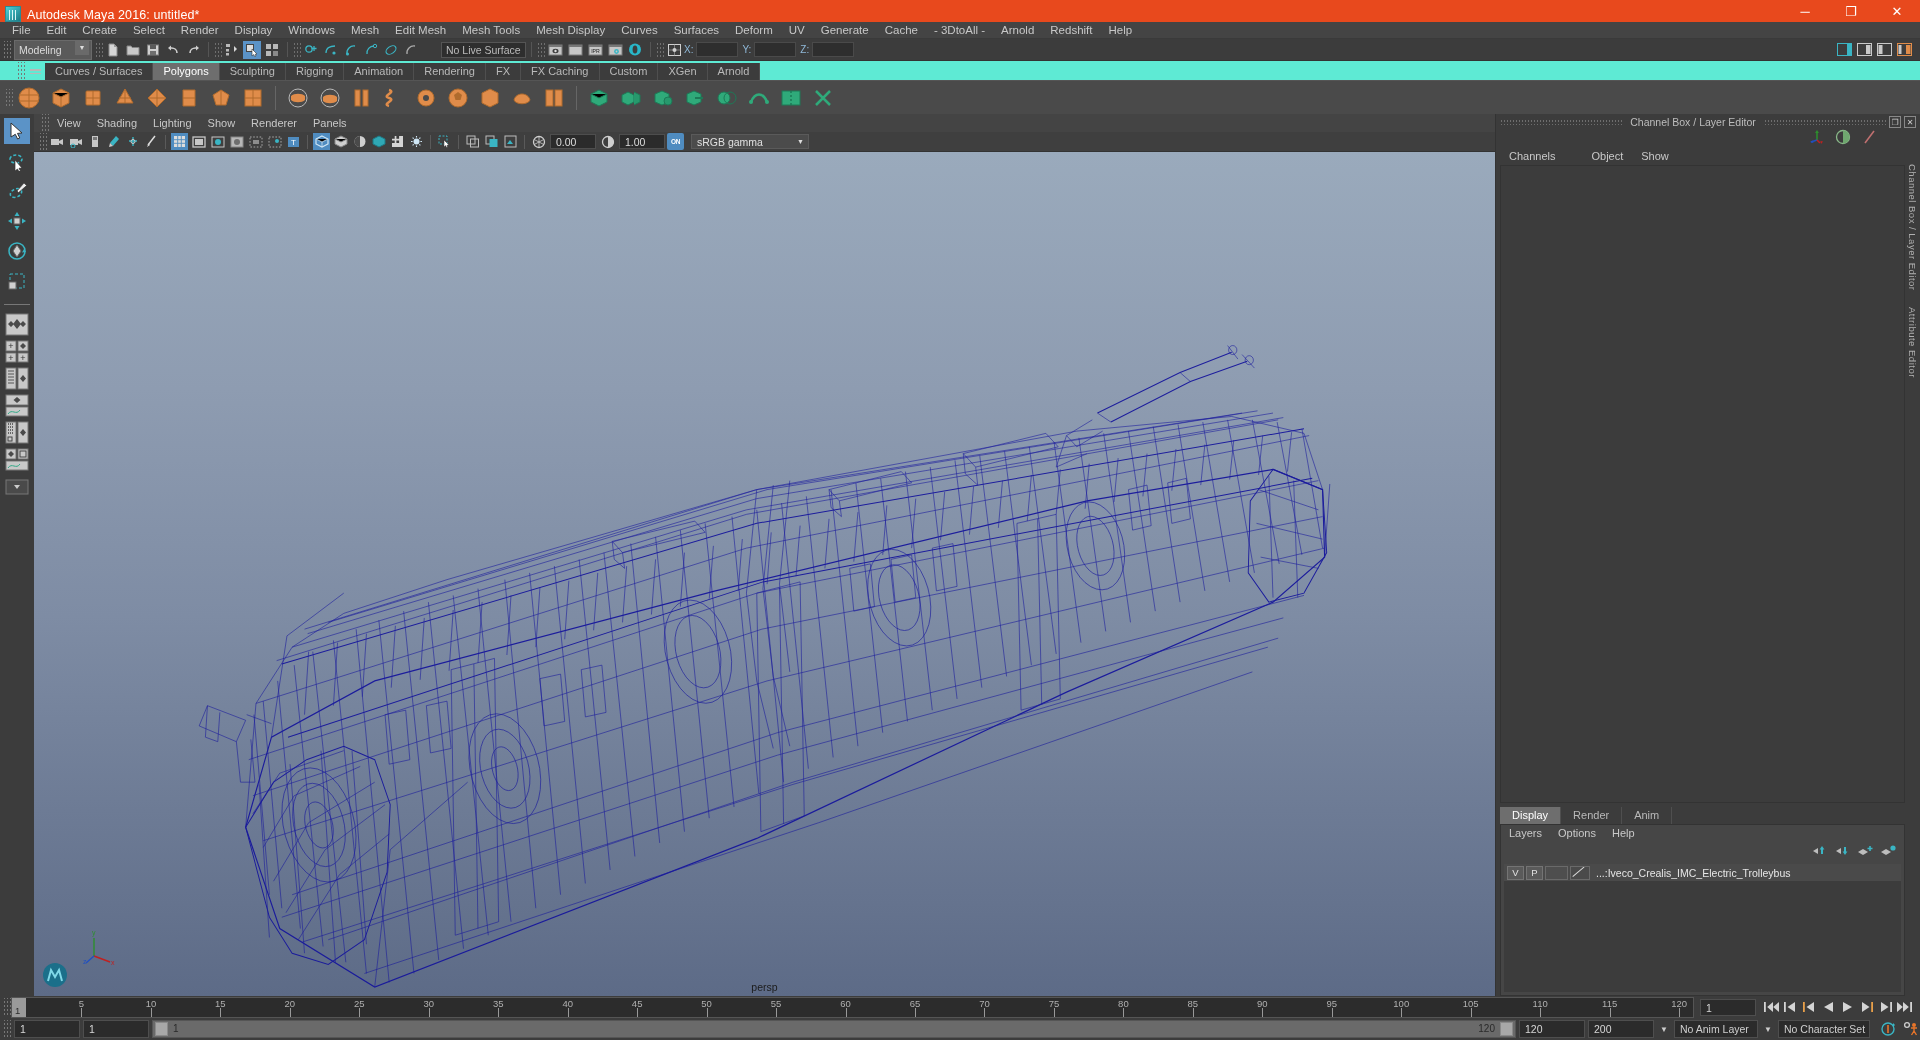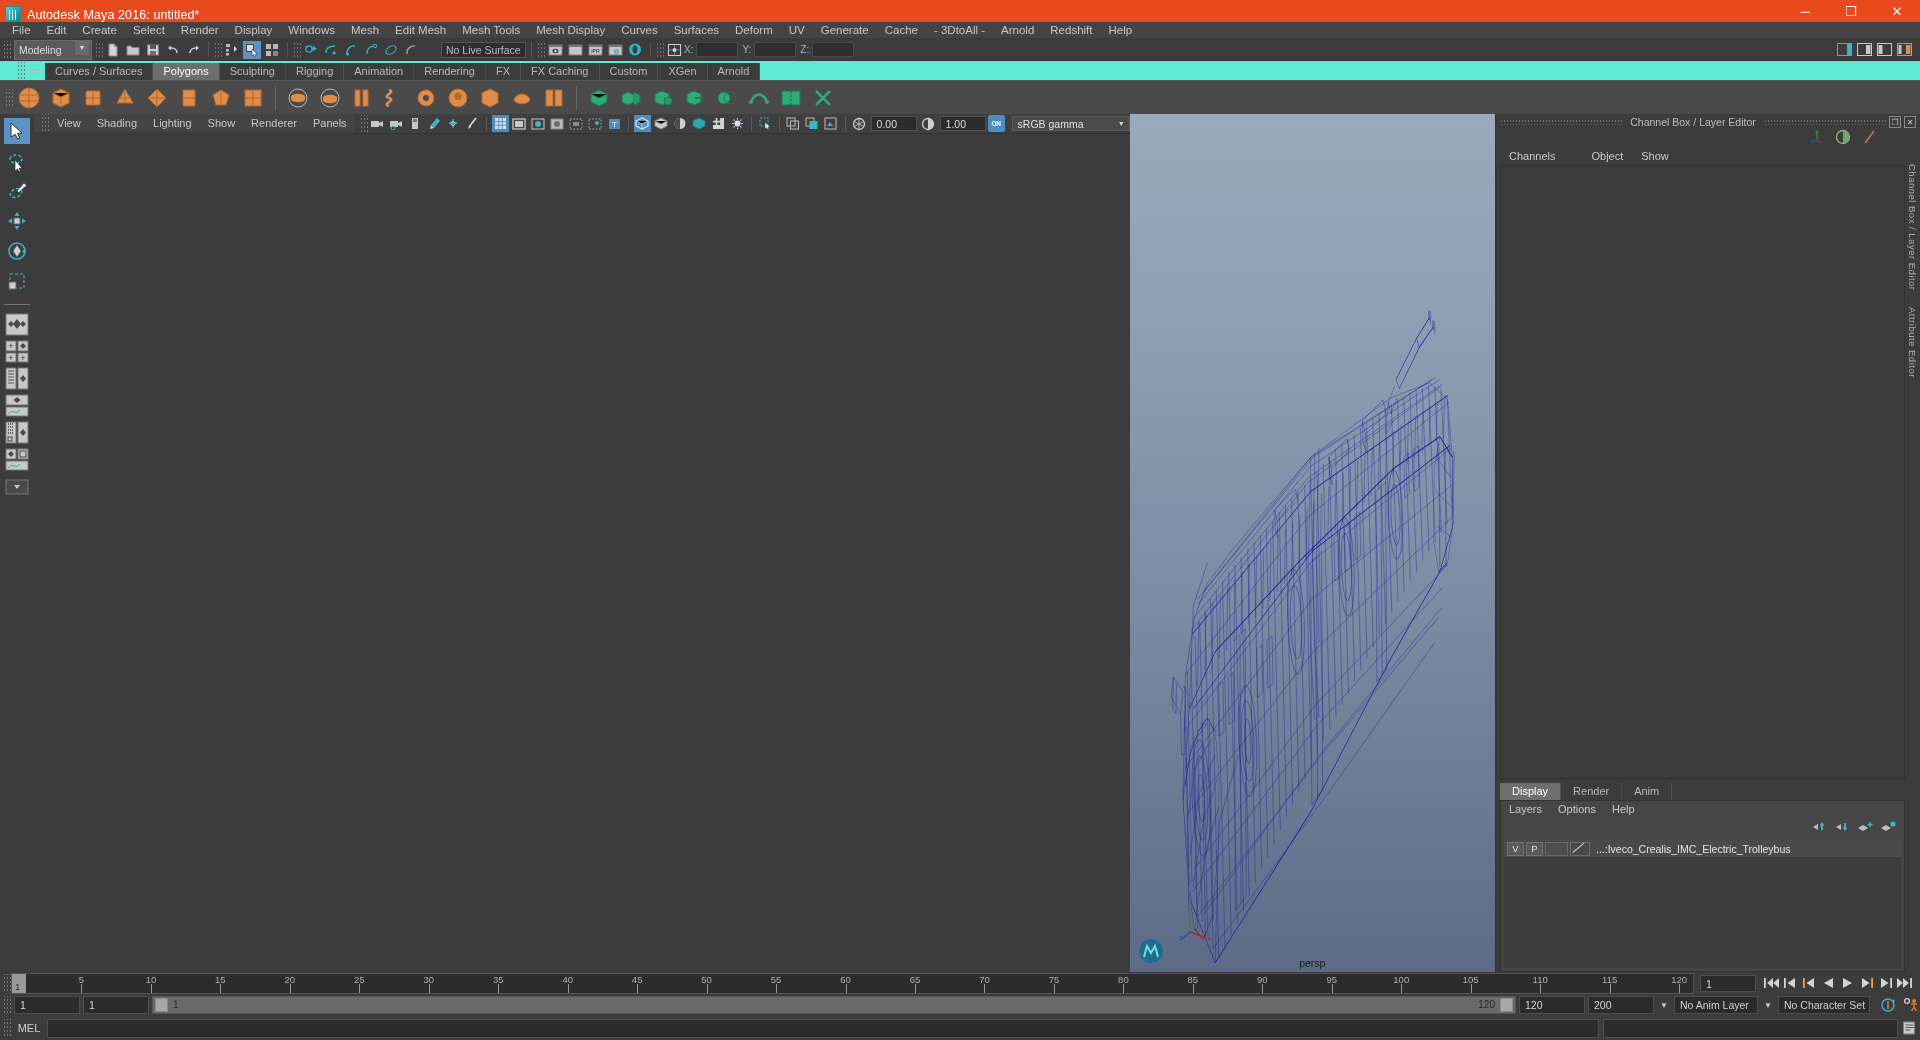--- a/index.html
+++ b/index.html
@@ -72,21 +72,21 @@
   .middle{ flex:1; display:flex; min-height:0; background:#3c3c3c; }
 
   
   .toolbox{ width:34px; background:#3c3c3c; display:flex; flex-direction:column; align-items:center; padding-top:4px; flex:0 0 34px;}
   .tool-btn{ width:26px; height:26px; margin-bottom:4px; display:flex; align-items:center; justify-content:center; position:relative;}
   .tool-btn.sel{ background:#5b93c7; }
   .tool-div{ width:26px; height:1px; background:#777; margin:6px 0 8px;}
   .qlayout{ width:26px; height:24px; margin-bottom:3px; display:flex; align-items:center; justify-content:center;}
 
   
-  .viewpanel{ flex:1; display:flex; flex-direction:row; min-width:0; background:#3c3c3c; border-right:1px solid #333;}
+  .viewpanel{ flex:1; display:flex; flex-direction:column; min-width:0; background:#3c3c3c; border-right:1px solid #333;}
   .vp-menubar{ height:18px; background:#444; display:flex; align-items:center; flex:0 0 18px; padding-left:6px;}
   .vp-menu{ color:#c8c8c8; font-size:11px; padding:0 8px; line-height:18px;}
   .vp-toolbar{ height:20px; background:#3f3f3f; display:flex; align-items:center; flex:0 0 20px; padding-left:4px; border-bottom:1px solid #333;}
   .vtb{ width:17px; height:17px; margin:0 1px; display:flex; align-items:center; justify-content:center; flex:0 0 17px; position:relative;}
   .vtb.on{ background:#4f8cc0; }
   .vtb-sep{ width:1px; height:14px; background:#5a5a5a; margin:0 4px; flex:0 0 1px;}
   .numfield{ width:46px; height:15px; background:#2b2b2b; border:1px solid #4e4e4e; color:#ddd; font-size:10.5px; line-height:14px; padding-left:5px; margin:0 2px; flex:0 0 46px;}
   .gammabox{ width:118px; height:15px; background:#4b4b4b; border:1px solid #5a5a5a; color:#e0e0e0; font-size:10.5px; line-height:14px; padding-left:5px; margin-left:7px; position:relative; flex:0 0 118px;}
   .gammabox .gdrop{ position:absolute; right:1px; top:1px; width:13px; height:12px; display:flex;align-items:center;justify-content:center;color:#ddd;font-size:7px;}
   .onbtn{ width:17px;height:17px;background:#4f8cc0;border-radius:2px;display:flex;align-items:center;justify-content:center;flex:0 0 17px;}
@@ -1294,27 +1294,15 @@
     </div>
     <div class="pbtn">
       <svg width="18" height="16" viewBox="0 0 18 16">
           <circle cx="5" cy="4" r="2.4" fill="none" stroke="#cfcfcf" stroke-width="1.3"></circle>
           <circle cx="12" cy="4" r="2" fill="#e8752a"></circle>
           <path d="M12 6v4l2.5 4M12 10l-2.5 4M9 7h6" stroke="#e8752a" stroke-width="1.4" fill="none"></path>
         </svg>
     </div>
   </div>
 
-  <div class="cmdrow">
-    <div class="grip"></div>
-    <div class="mel-lab">MEL</div>
-    <div class="cmd-input"><span></span></div>
-    <div class="cmd-out"><span></span></div>
-    <div class="cmd-icon">
-      <svg width="14" height="14" viewBox="0 0 14 14">
-          <rect x="1.5" y="1" width="11" height="12" fill="#c8c8c8" stroke="#7d7d7d"></rect>
-          <path d="M3.5 4h8M3.5 6.5h8M3.5 9h5" stroke="#555"></path>
-        </svg>
-    </div>
-  </div>
 
 
 </div>
 
 </body></html>

